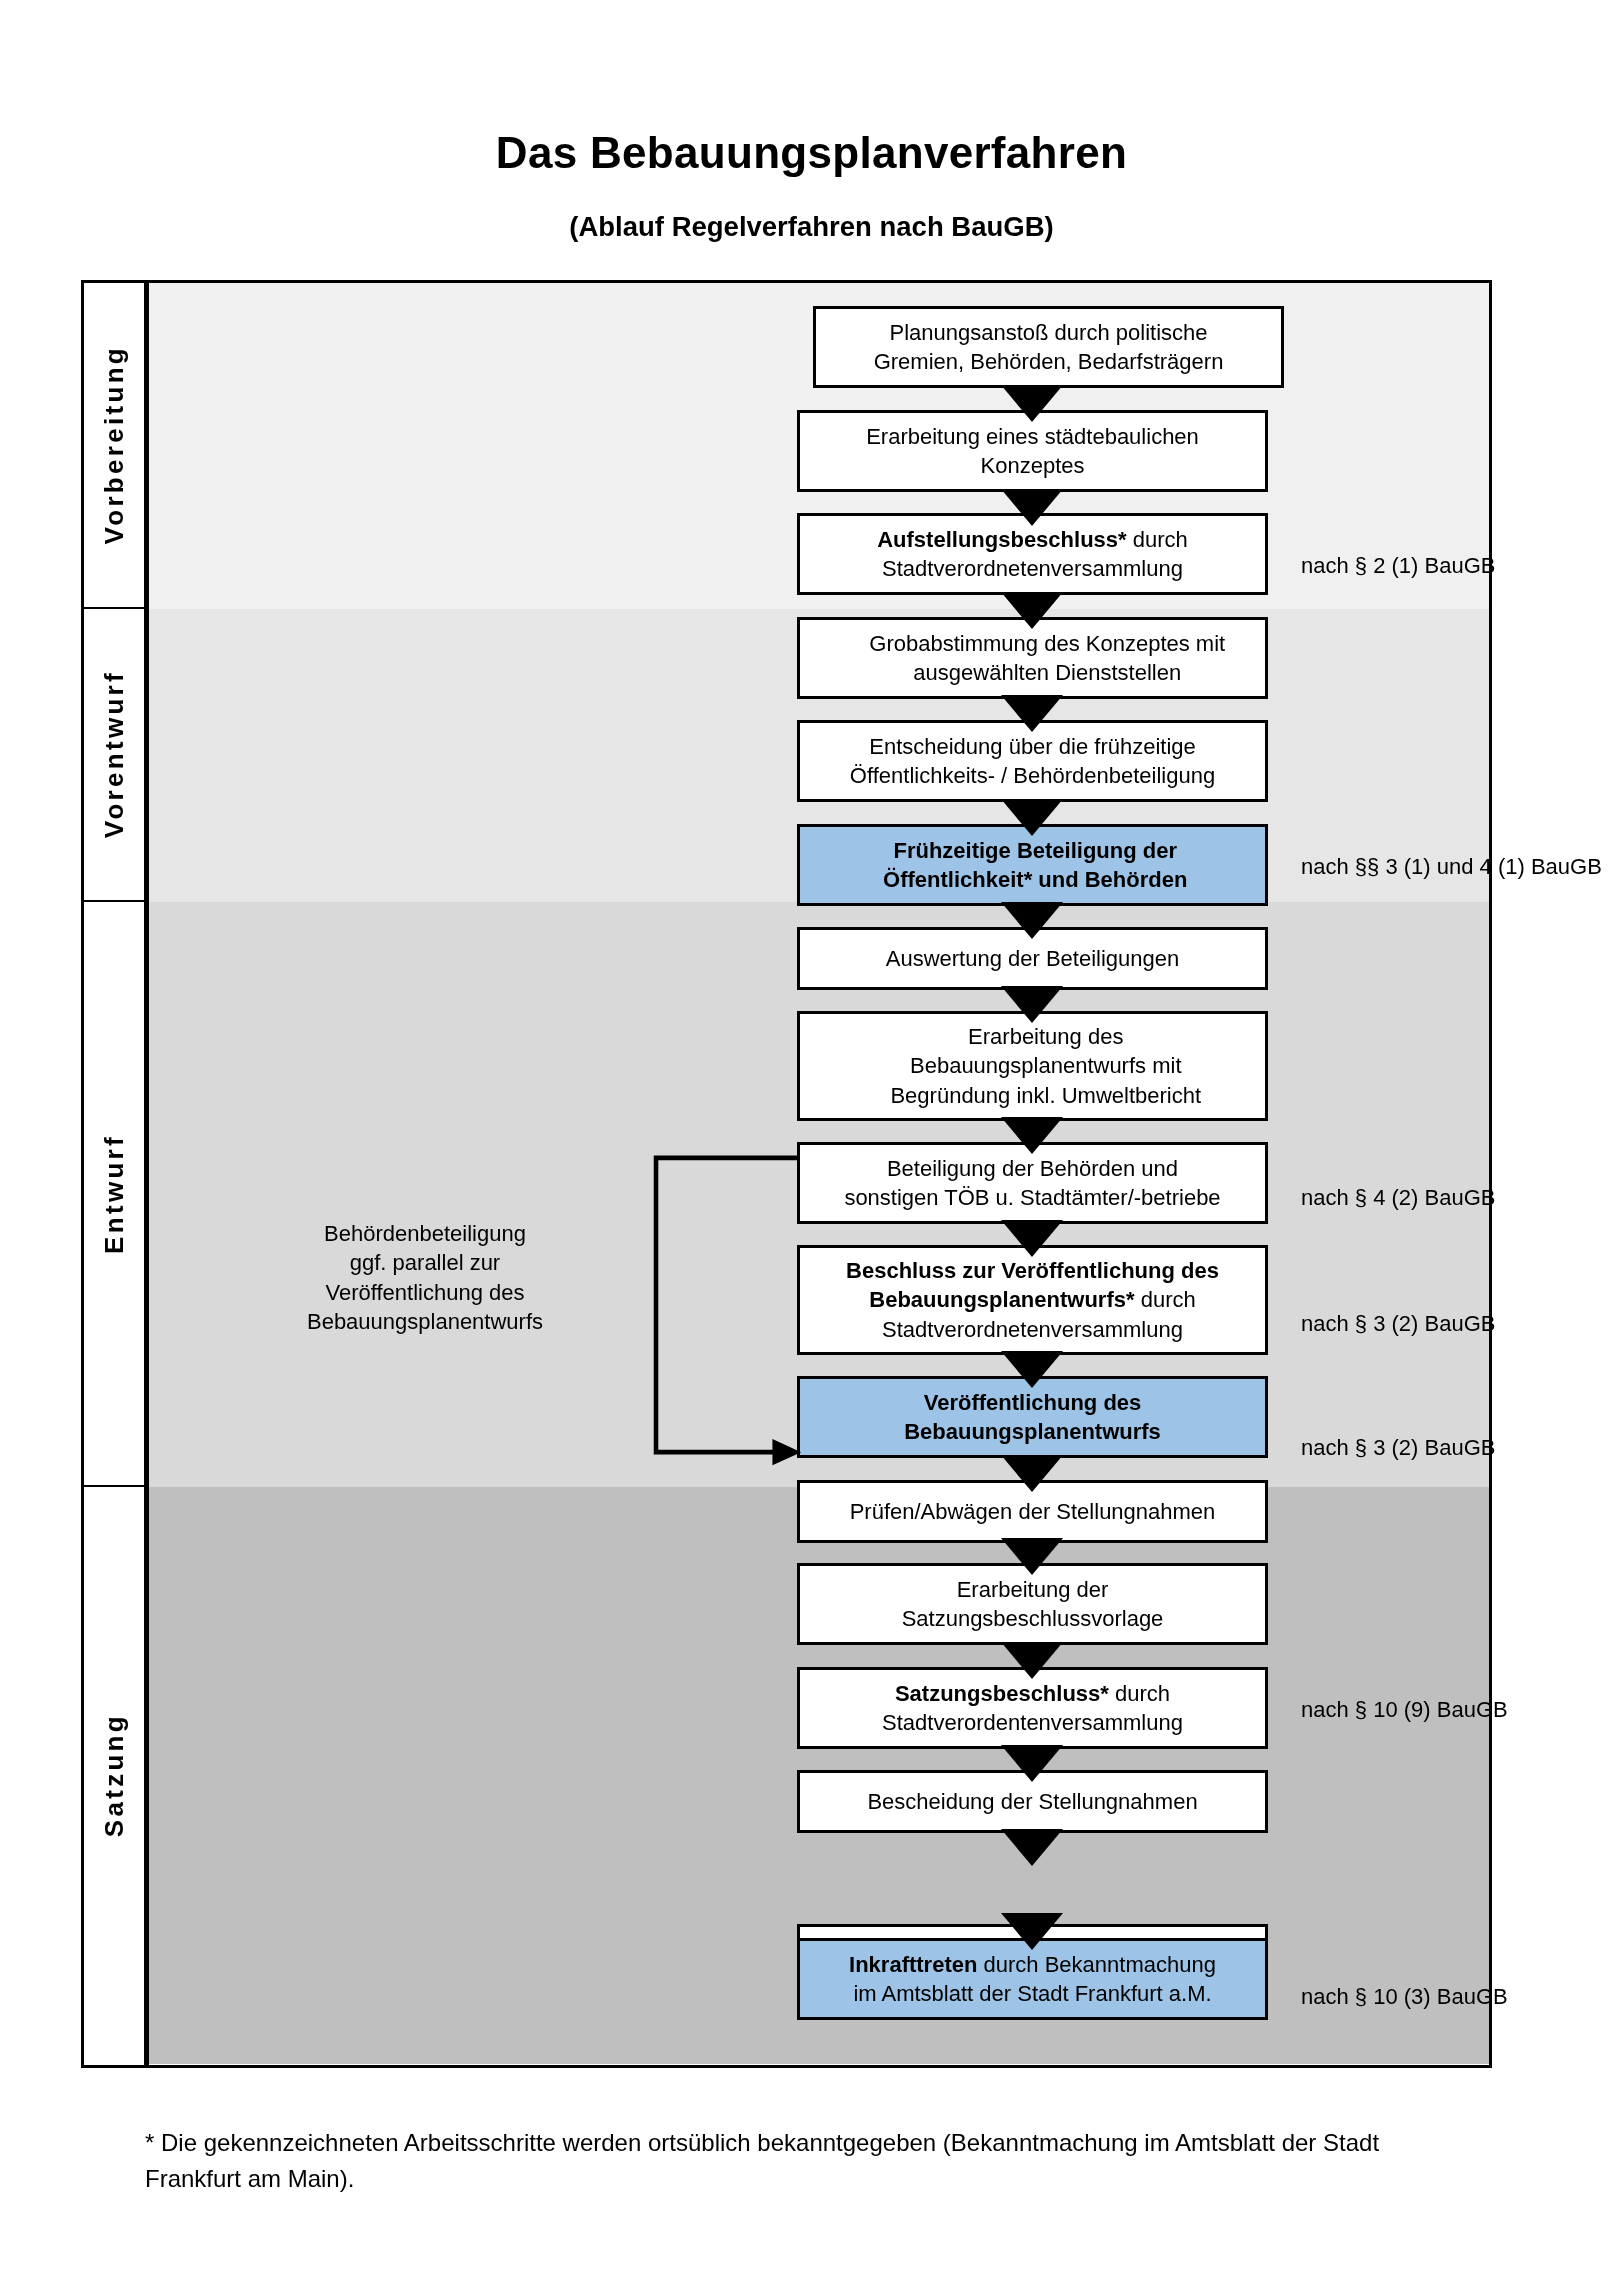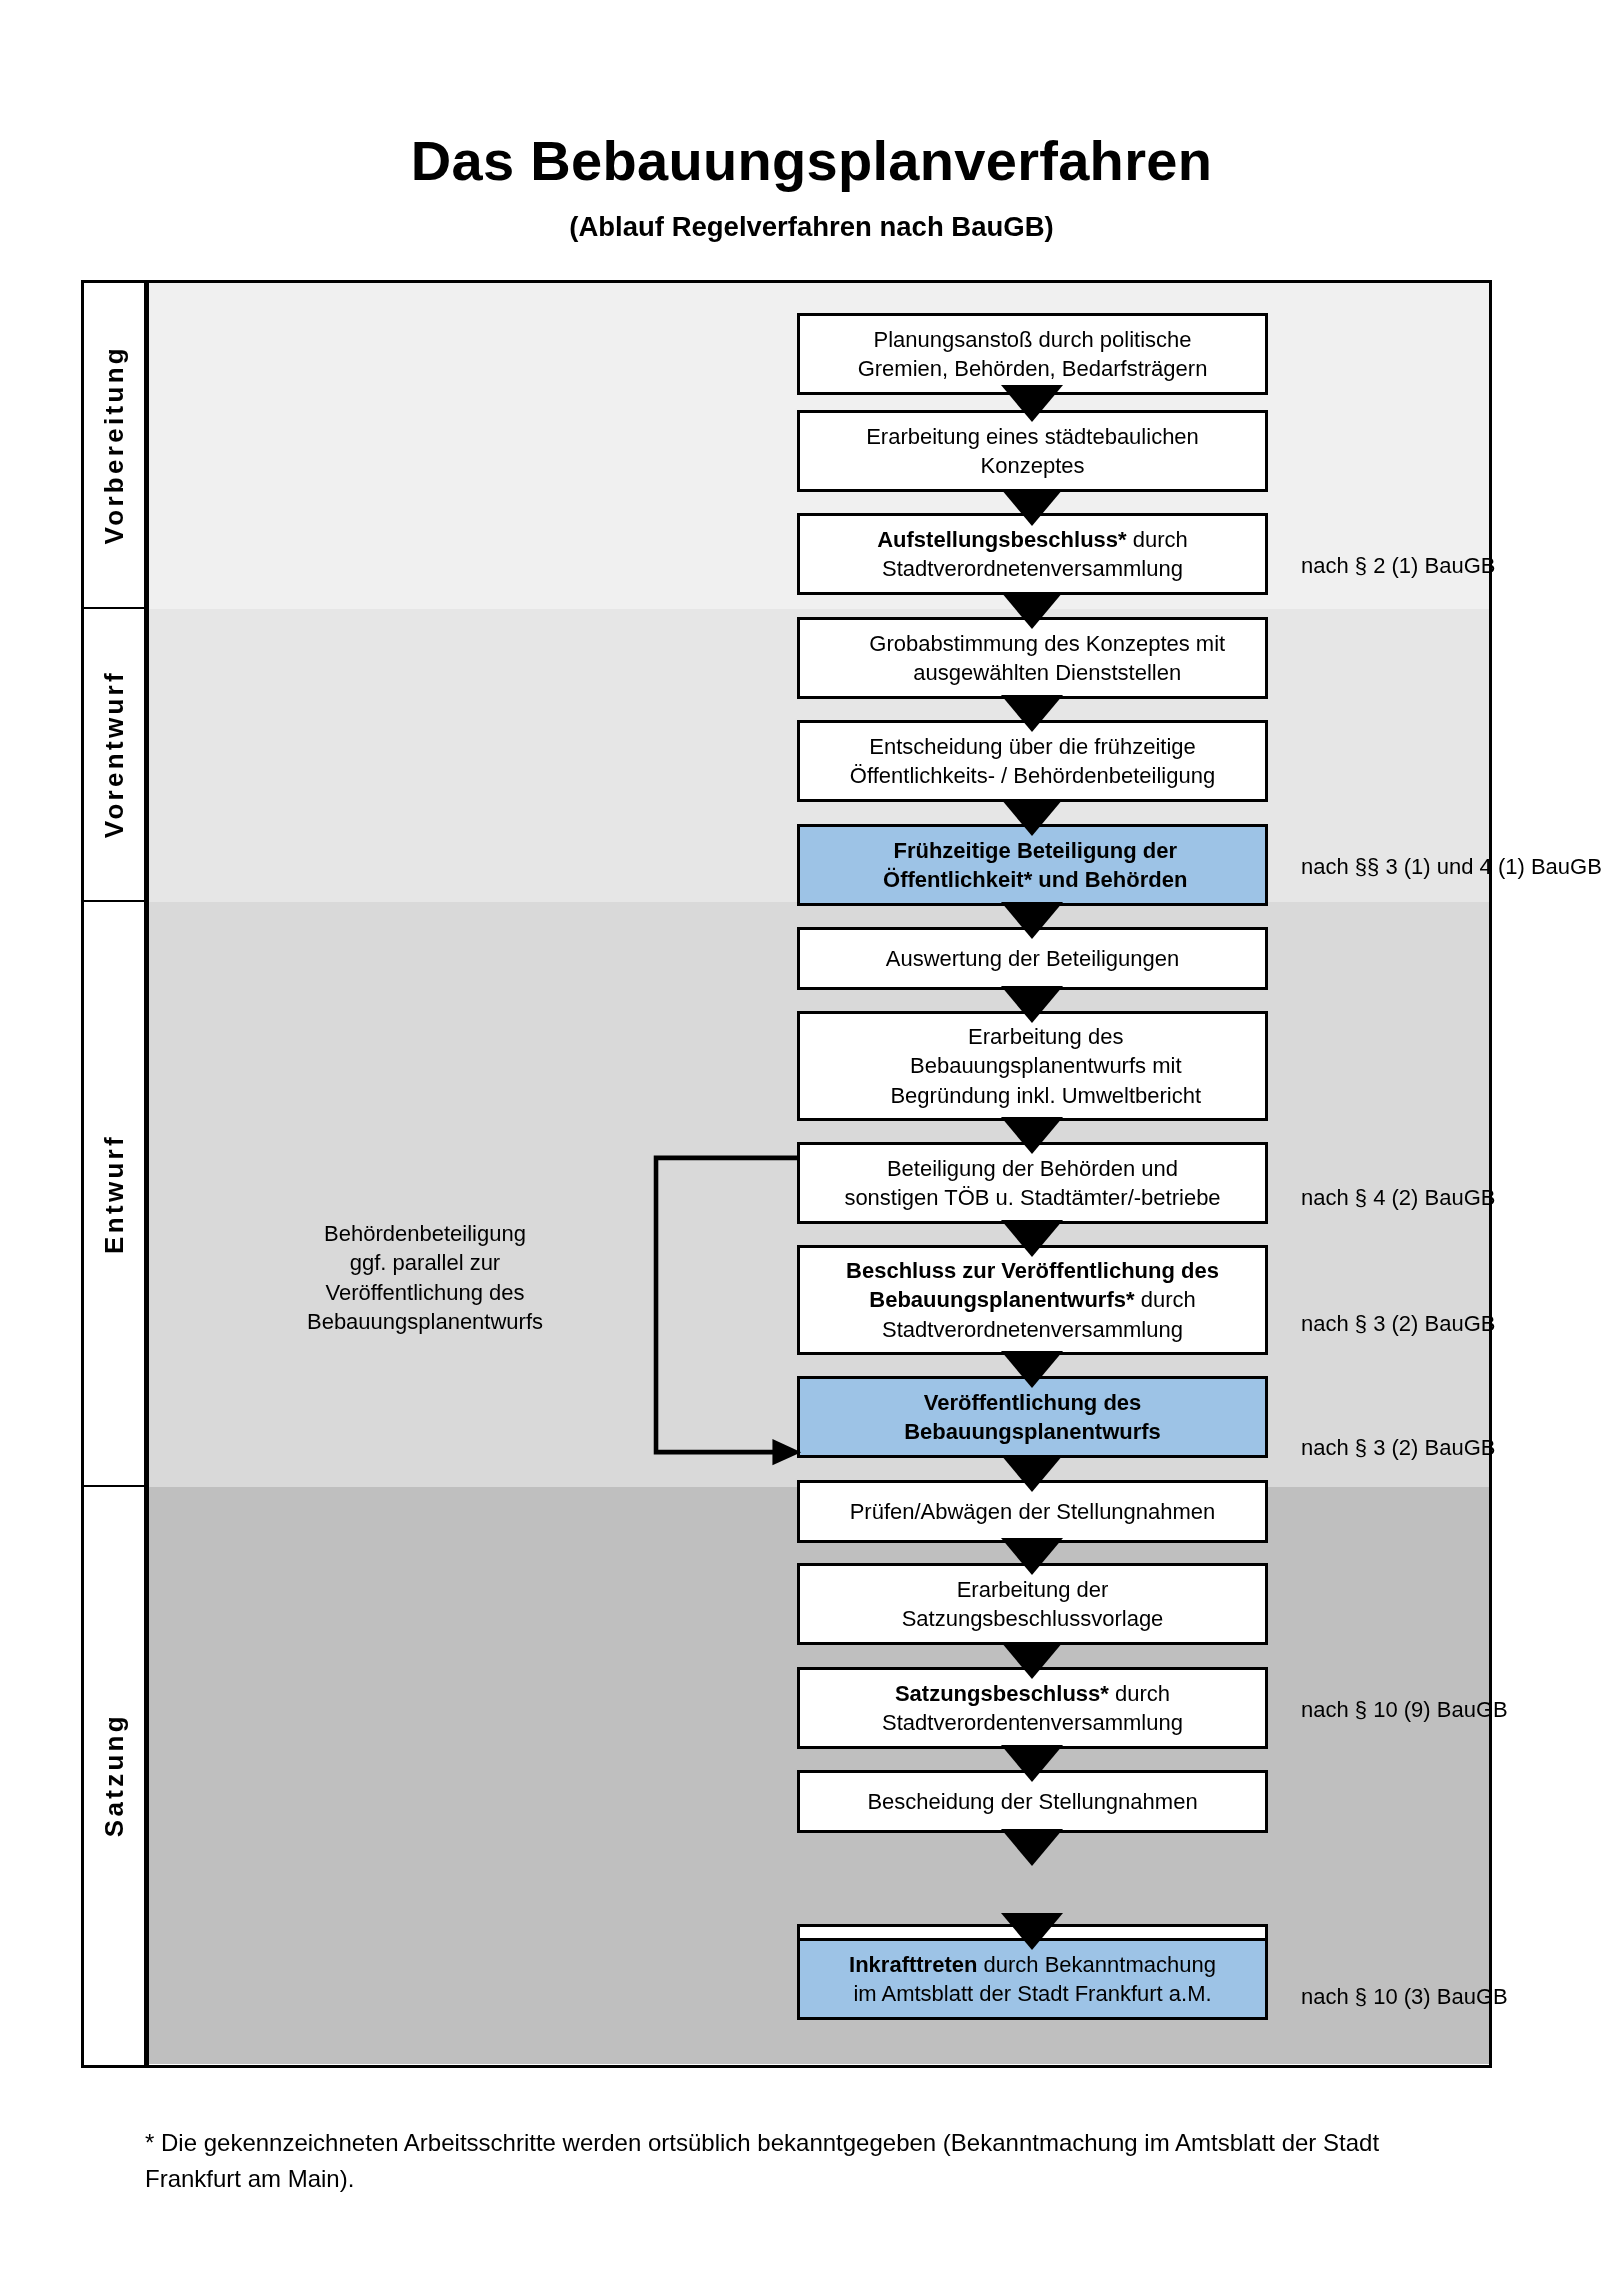--- a/index.html
+++ b/index.html
@@ -16,21 +16,21 @@
     overflow: hidden;
   }
 
   
   #page-title {
     position: absolute;
     left: 0;
     top: 128px;
     width: 1623px;
     text-align: center;
-    font-size: 56px;
+    font-size: 44px;
     font-weight: bold;
     letter-spacing: 0.3px;
   }
   #page-subtitle {
     position: absolute;
     left: 0;
     top: 211px;
     width: 1623px;
     text-align: center;
     font-size: 27.5px;
@@ -191,21 +191,21 @@
     <div class="phase-label" style="top:619px;height:585px;">
       <span>Entwurf</span>
     </div>
     <div class="phase-label" style="top:1204px;height:577px;">
       <span>Satzung</span>
     </div>
   </div>
 
   <div id="content-layer">
 
-    <div class="flow-box" style="top:30px;height:82px;">
+    <div class="flow-box" style="top:23px;height:82px;margin-left:16px;">
       <span class="ln">Planungsanstoß durch politische</span>
       <span class="ln">Gremien, Behörden, Bedarfsträgern</span>
     </div>
     <div class="arrow-down" style="left:917px;top:102px;"></div>
 
     <div class="flow-box" style="top:127px;height:82px;">
       <span class="ln">Erarbeitung eines städtebaulichen</span>
       <span class="ln">Konzeptes</span>
     </div>
     <div class="arrow-down" style="left:917px;top:206px;"></div>

